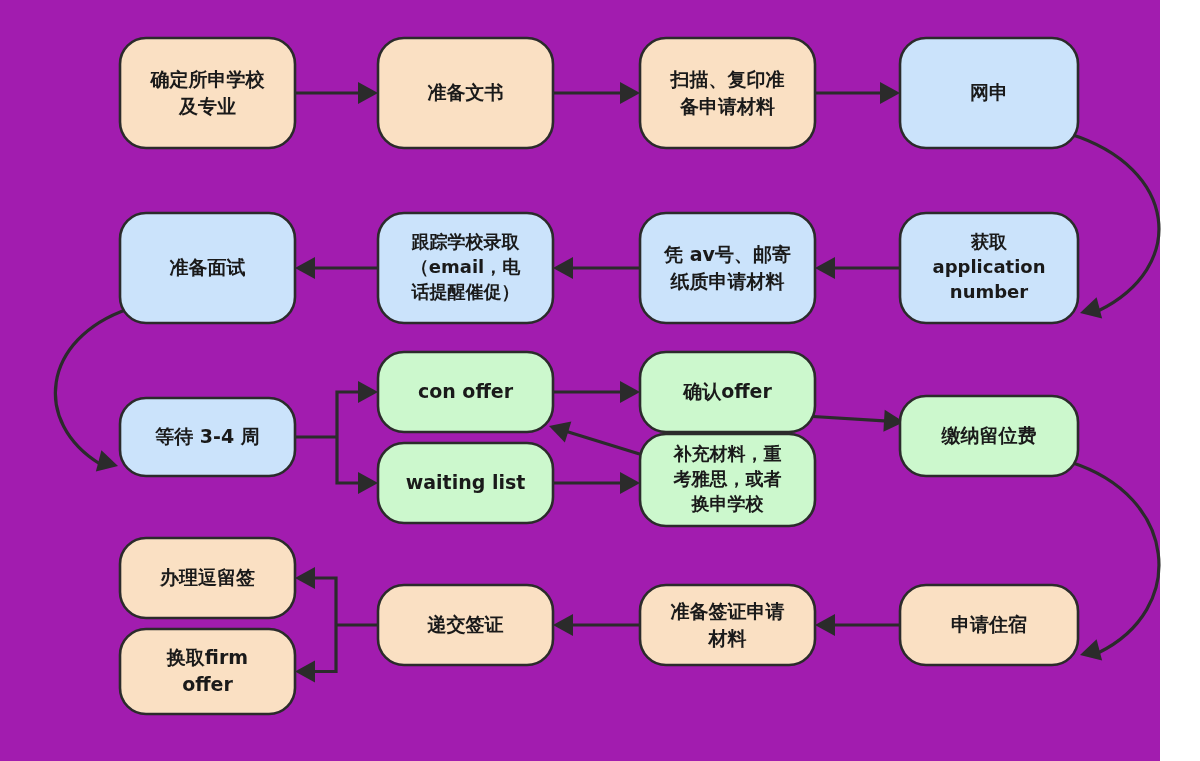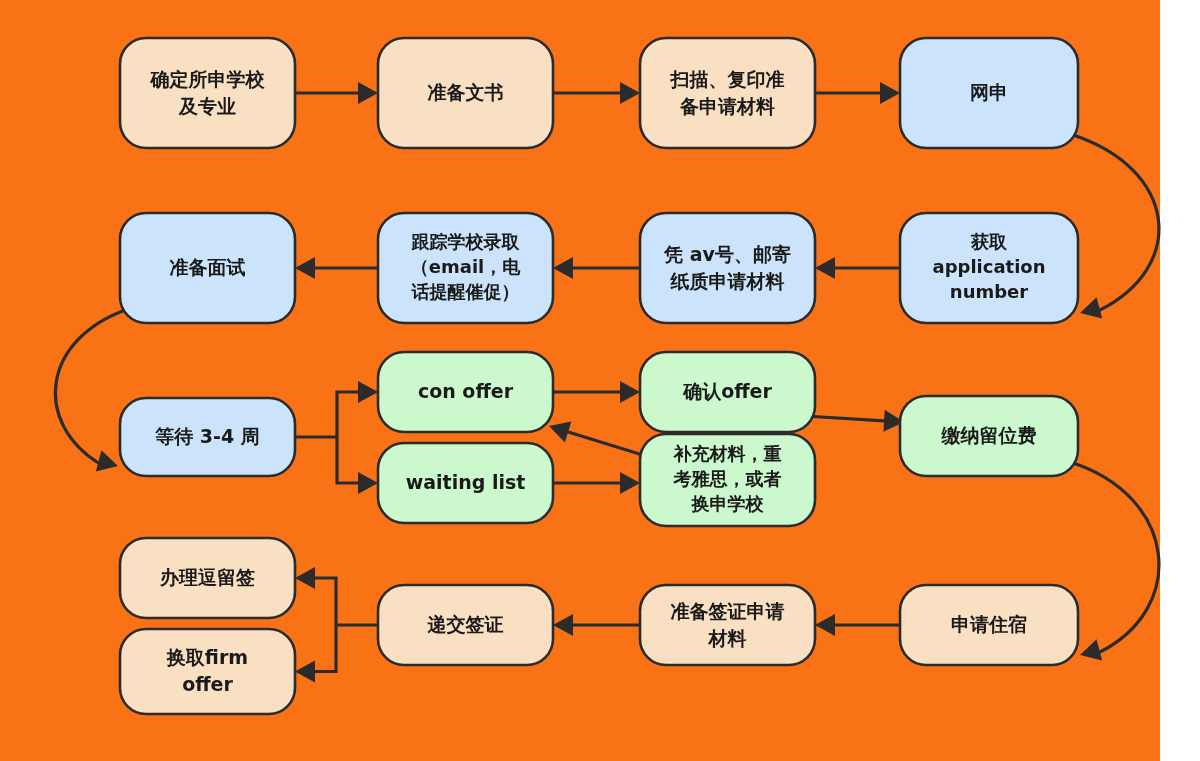--- a/index.html
+++ b/index.html
@@ -10,21 +10,21 @@
   body {
     width: 1200px;
     height: 761px;
     font-family: "DejaVu Sans", "Liberation Sans", sans-serif;
     overflow: hidden;
   }
   #chart-root {
     position: relative;
     width: 1160px;
     height: 761px;
-    background: #f97316;
+    background: #a21caf;
   }
   svg#flow-svg {
     position: absolute;
     left: 0;
     top: 0;
     width: 1200px;
     height: 761px;
   }
   .node-rect {
     stroke: #2b2b2b;

